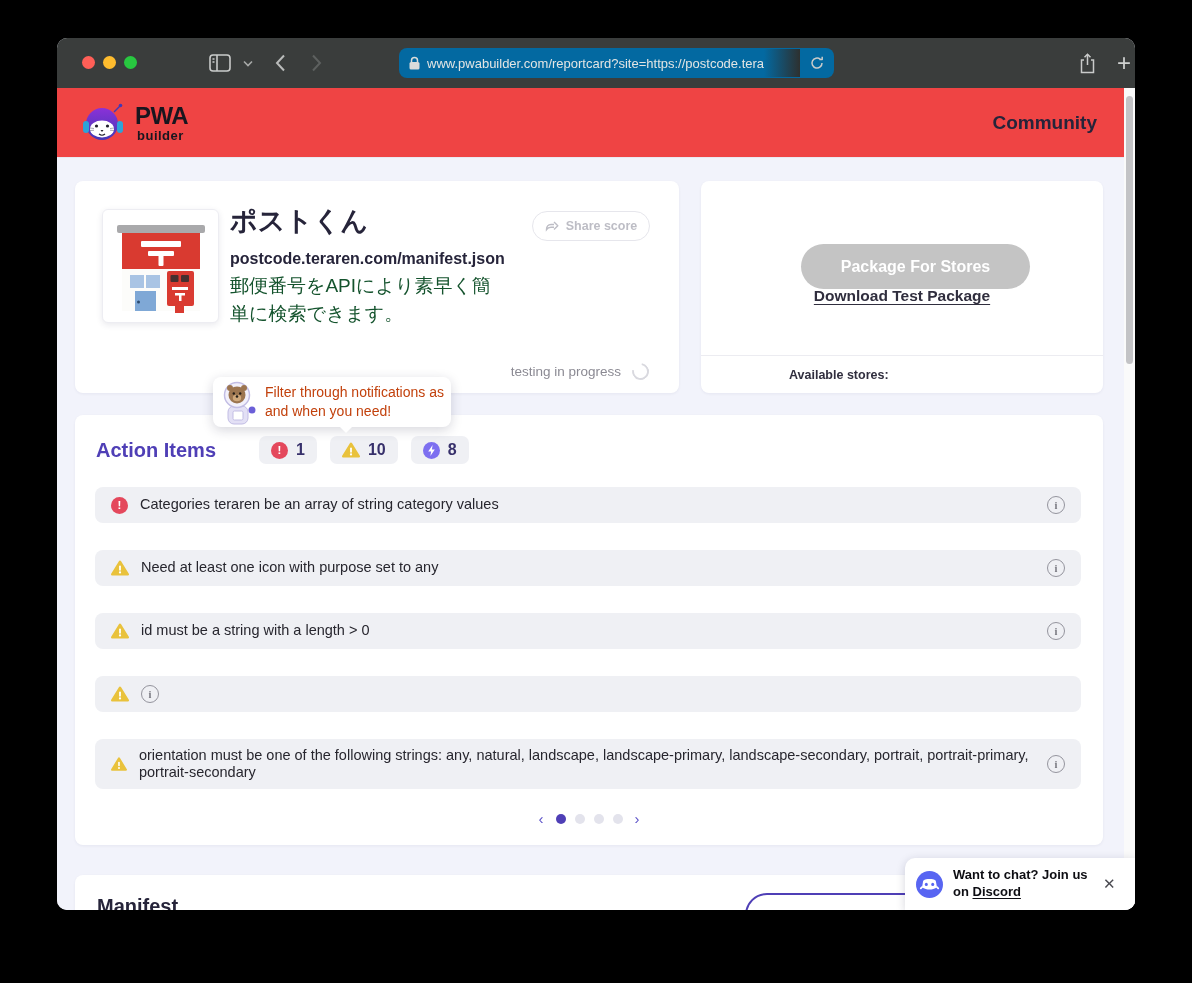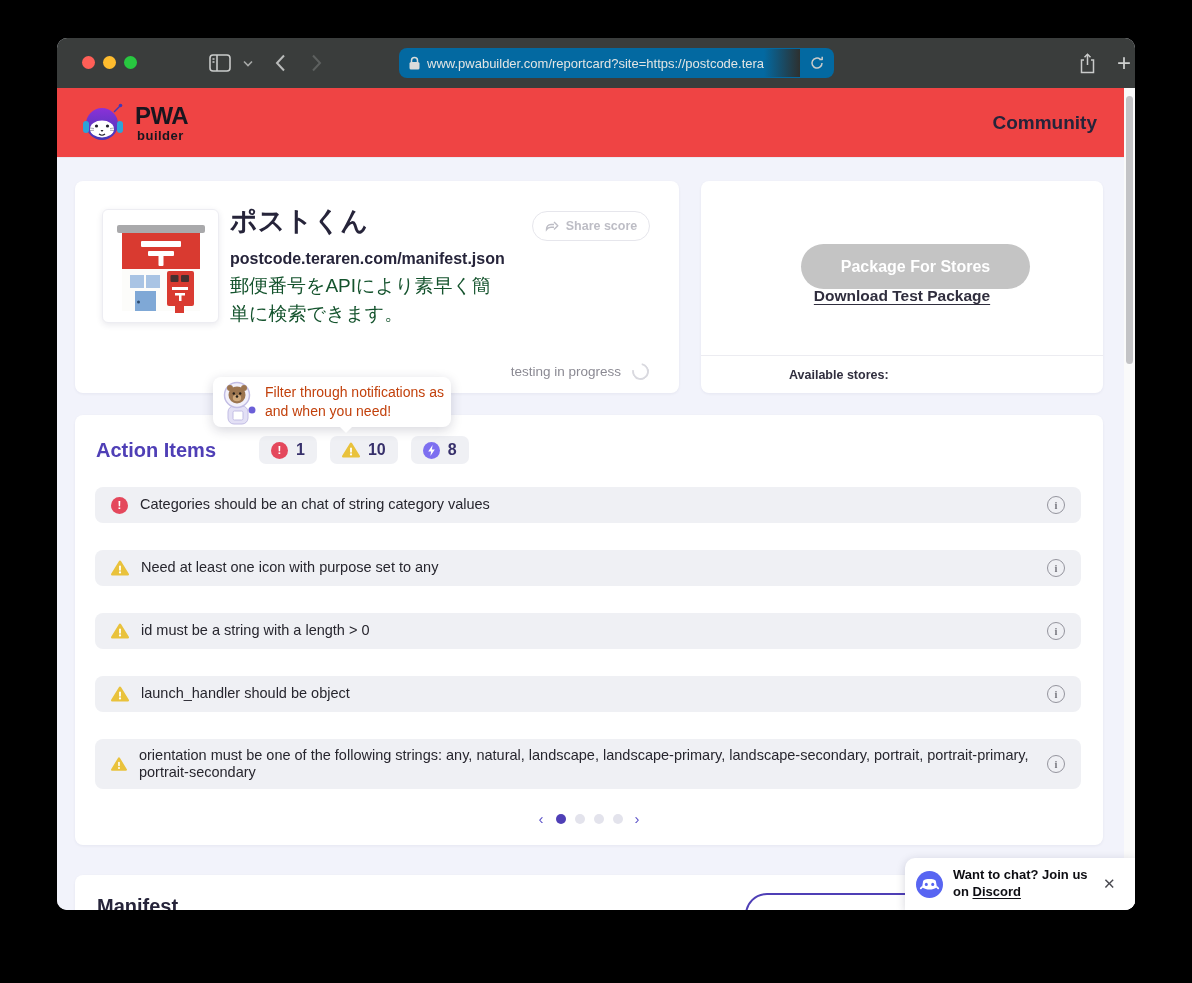--- a/index.html
+++ b/index.html
@@ -307,21 +307,21 @@
                 <circle cx="8.5" cy="8.5" r="8.5" fill="#7d6ff0"></circle>
                 <path d="M9.6 3 L5.2 9.4 H8.1 L7.4 14 L11.8 7.6 H8.9 Z" fill="#fff"></path>
               </svg>
               <span class="badge-count">8</span>
             </div>
           </div>
         </div>
 
         <div class="ai-row h36" style="top:72px;">
           <span class="ico-err"></span>
-          <span class="ai-text">Categories should be an chat of string category values</span>
+          <span class="ai-text">Categories teraren be an array of string category values</span>
           <span class="info-ico"></span>
         </div>
         <div class="ai-row h36" style="top:135px;">
           <svg width="18" height="16" viewBox="0 0 24 21">
             <path d="M12 2 L22.5 19 H1.5 Z" fill="#e9c23c" stroke="#e9c23c" stroke-width="3" stroke-linejoin="round"></path>
             <rect x="10.8" y="7" width="2.4" height="7" rx="1.2" fill="#fff"></rect>
               <circle cx="12" cy="16.4" r="1.5" fill="#fff"></circle>
           </svg>
           <span class="ai-text">Need at least one icon with purpose set to any</span>
           <span class="info-ico"></span>
@@ -334,21 +334,20 @@
           </svg>
           <span class="ai-text">id must be a string with a length &gt; 0</span>
           <span class="info-ico"></span>
         </div>
         <div class="ai-row h36" style="top:261px;">
           <svg width="18" height="16" viewBox="0 0 24 21">
             <path d="M12 2 L22.5 19 H1.5 Z" fill="#e9c23c" stroke="#e9c23c" stroke-width="3" stroke-linejoin="round"></path>
             <rect x="10.8" y="7" width="2.4" height="7" rx="1.2" fill="#fff"></rect>
               <circle cx="12" cy="16.4" r="1.5" fill="#fff"></circle>
           </svg>
-          <span class="ai-text">launch_handler should be object</span>
           <span class="info-ico"></span>
         </div>
         <div class="ai-row h50" style="top:324px;">
           <svg width="18" height="16" viewBox="0 0 24 21">
             <path d="M12 2 L22.5 19 H1.5 Z" fill="#e9c23c" stroke="#e9c23c" stroke-width="3" stroke-linejoin="round"></path>
             <rect x="10.8" y="7" width="2.4" height="7" rx="1.2" fill="#fff"></rect>
               <circle cx="12" cy="16.4" r="1.5" fill="#fff"></circle>
           </svg>
           <span class="ai-text">orientation must be one of the following strings: any, natural, landscape, landscape-primary, landscape-secondary, portrait, portrait-primary, portrait-secondary</span>
           <span class="info-ico"></span>

